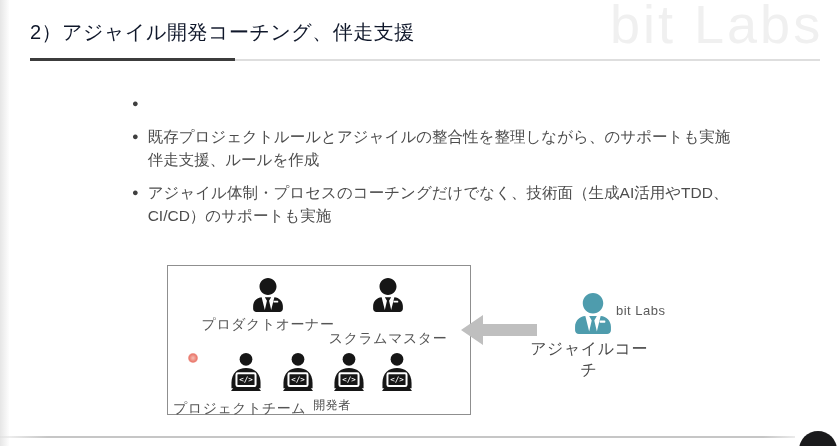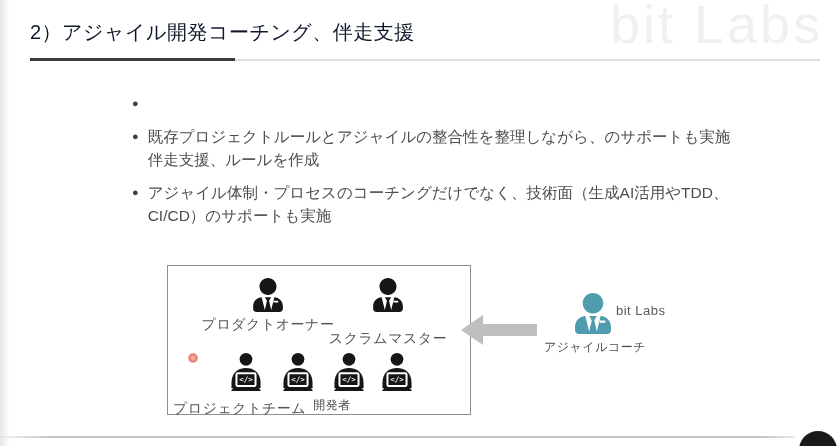--- a/index.html
+++ b/index.html
@@ -33,22 +33,22 @@
   .dev-icon{position:absolute;width:40px;height:42px;fill:#161616;}
   .dev-icon .code-glyph{position:absolute;left:0;right:0;top:24px;text-align:center;
     font-family:"DejaVu Sans Mono",monospace;font-weight:700;font-size:7.5px;color:#ffffff;}
   
   .laser-dot{left:188px;top:353px;width:10px;height:10px;border-radius:50%;z-index:3;
     background:radial-gradient(circle,#f6beb4 0%,#ea7a6e 55%,rgba(234,122,110,.25) 80%,rgba(234,122,110,0) 100%);}
   
   .arrow{left:461px;top:314px;z-index:1;}
   .coach-icon{left:575px;top:293px;z-index:1;}
   .coach-company{left:616px;top:303px;font-size:13px;color:#5a5a5a;letter-spacing:.5px;z-index:1;}
-  .coach-label{left:544px;top:339px;width:124px;font-size:12px;color:#4a4a4a;
-    letter-spacing:.5px;z-index:1;}
+  .coach-label{left:527px;top:339px;width:124px;font-size:16px;color:#4a4a4a;
+    text-align:center;letter-spacing:.5px;z-index:1;}
   
   .bottom-line{left:0;top:436px;width:795px;height:1.5px;z-index:2;
     background:linear-gradient(to right,rgba(198,198,198,.15),#c6c6c6 6%,#c6c6c6 96%,rgba(198,198,198,.35));}
   .webcam{left:799px;top:431px;width:38px;height:38px;border-radius:50%;background:#1a1a1c;z-index:4;}
 </style>
 </head>
 <body>
 
 <svg width="0" height="0" style="position:absolute" aria-hidden="true">
   <defs>

